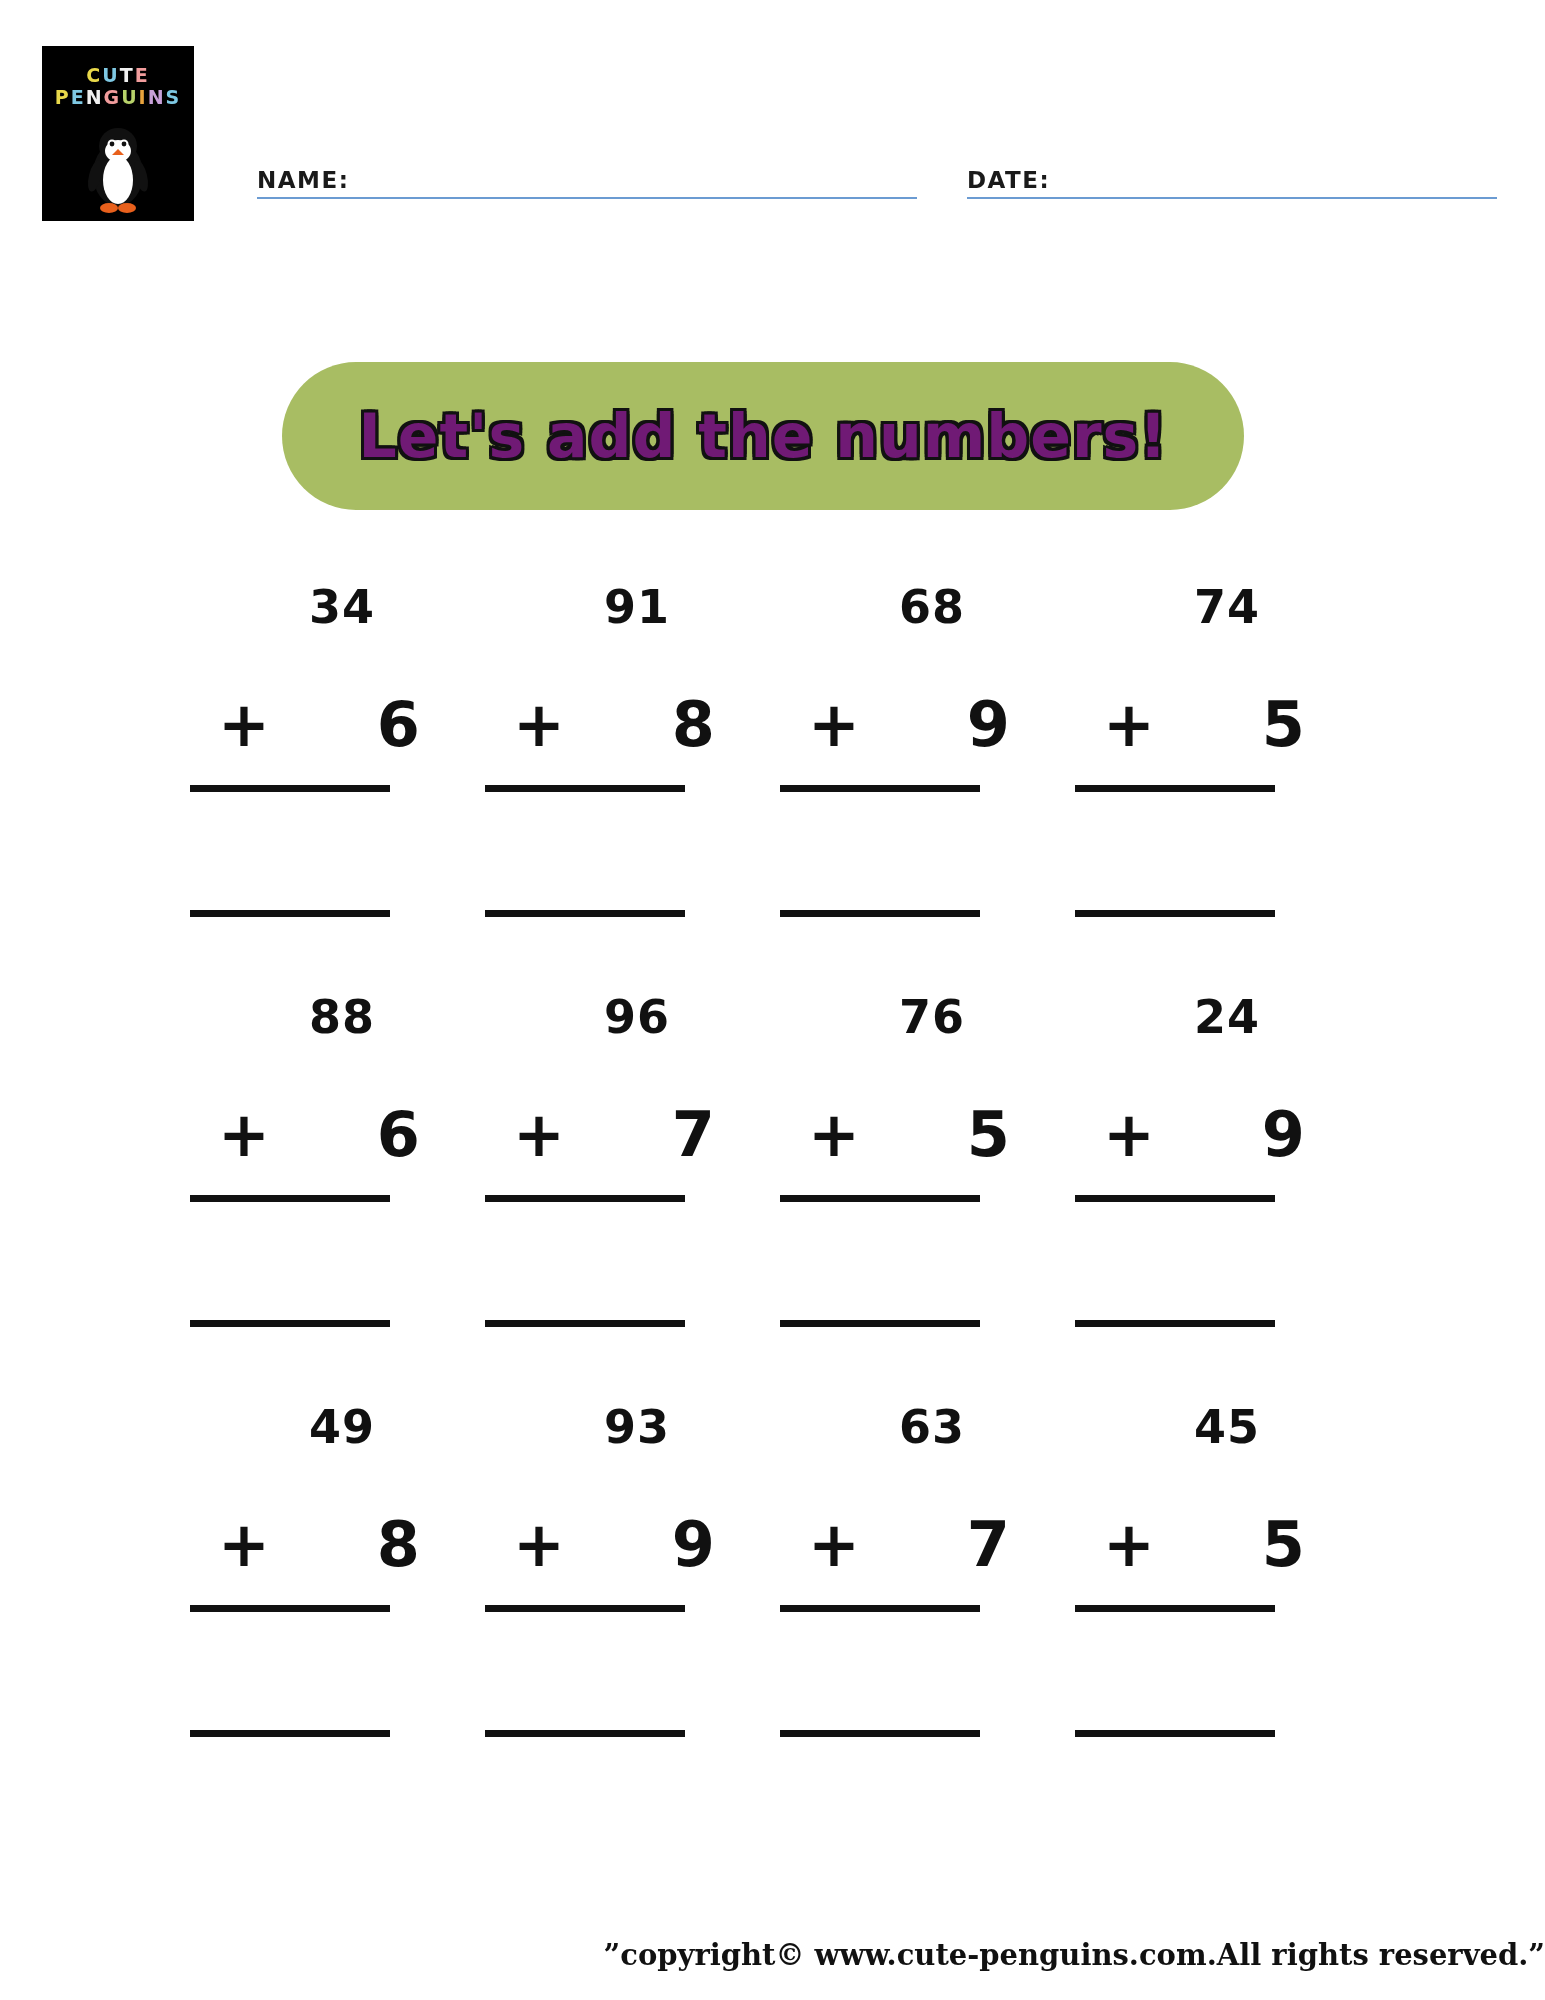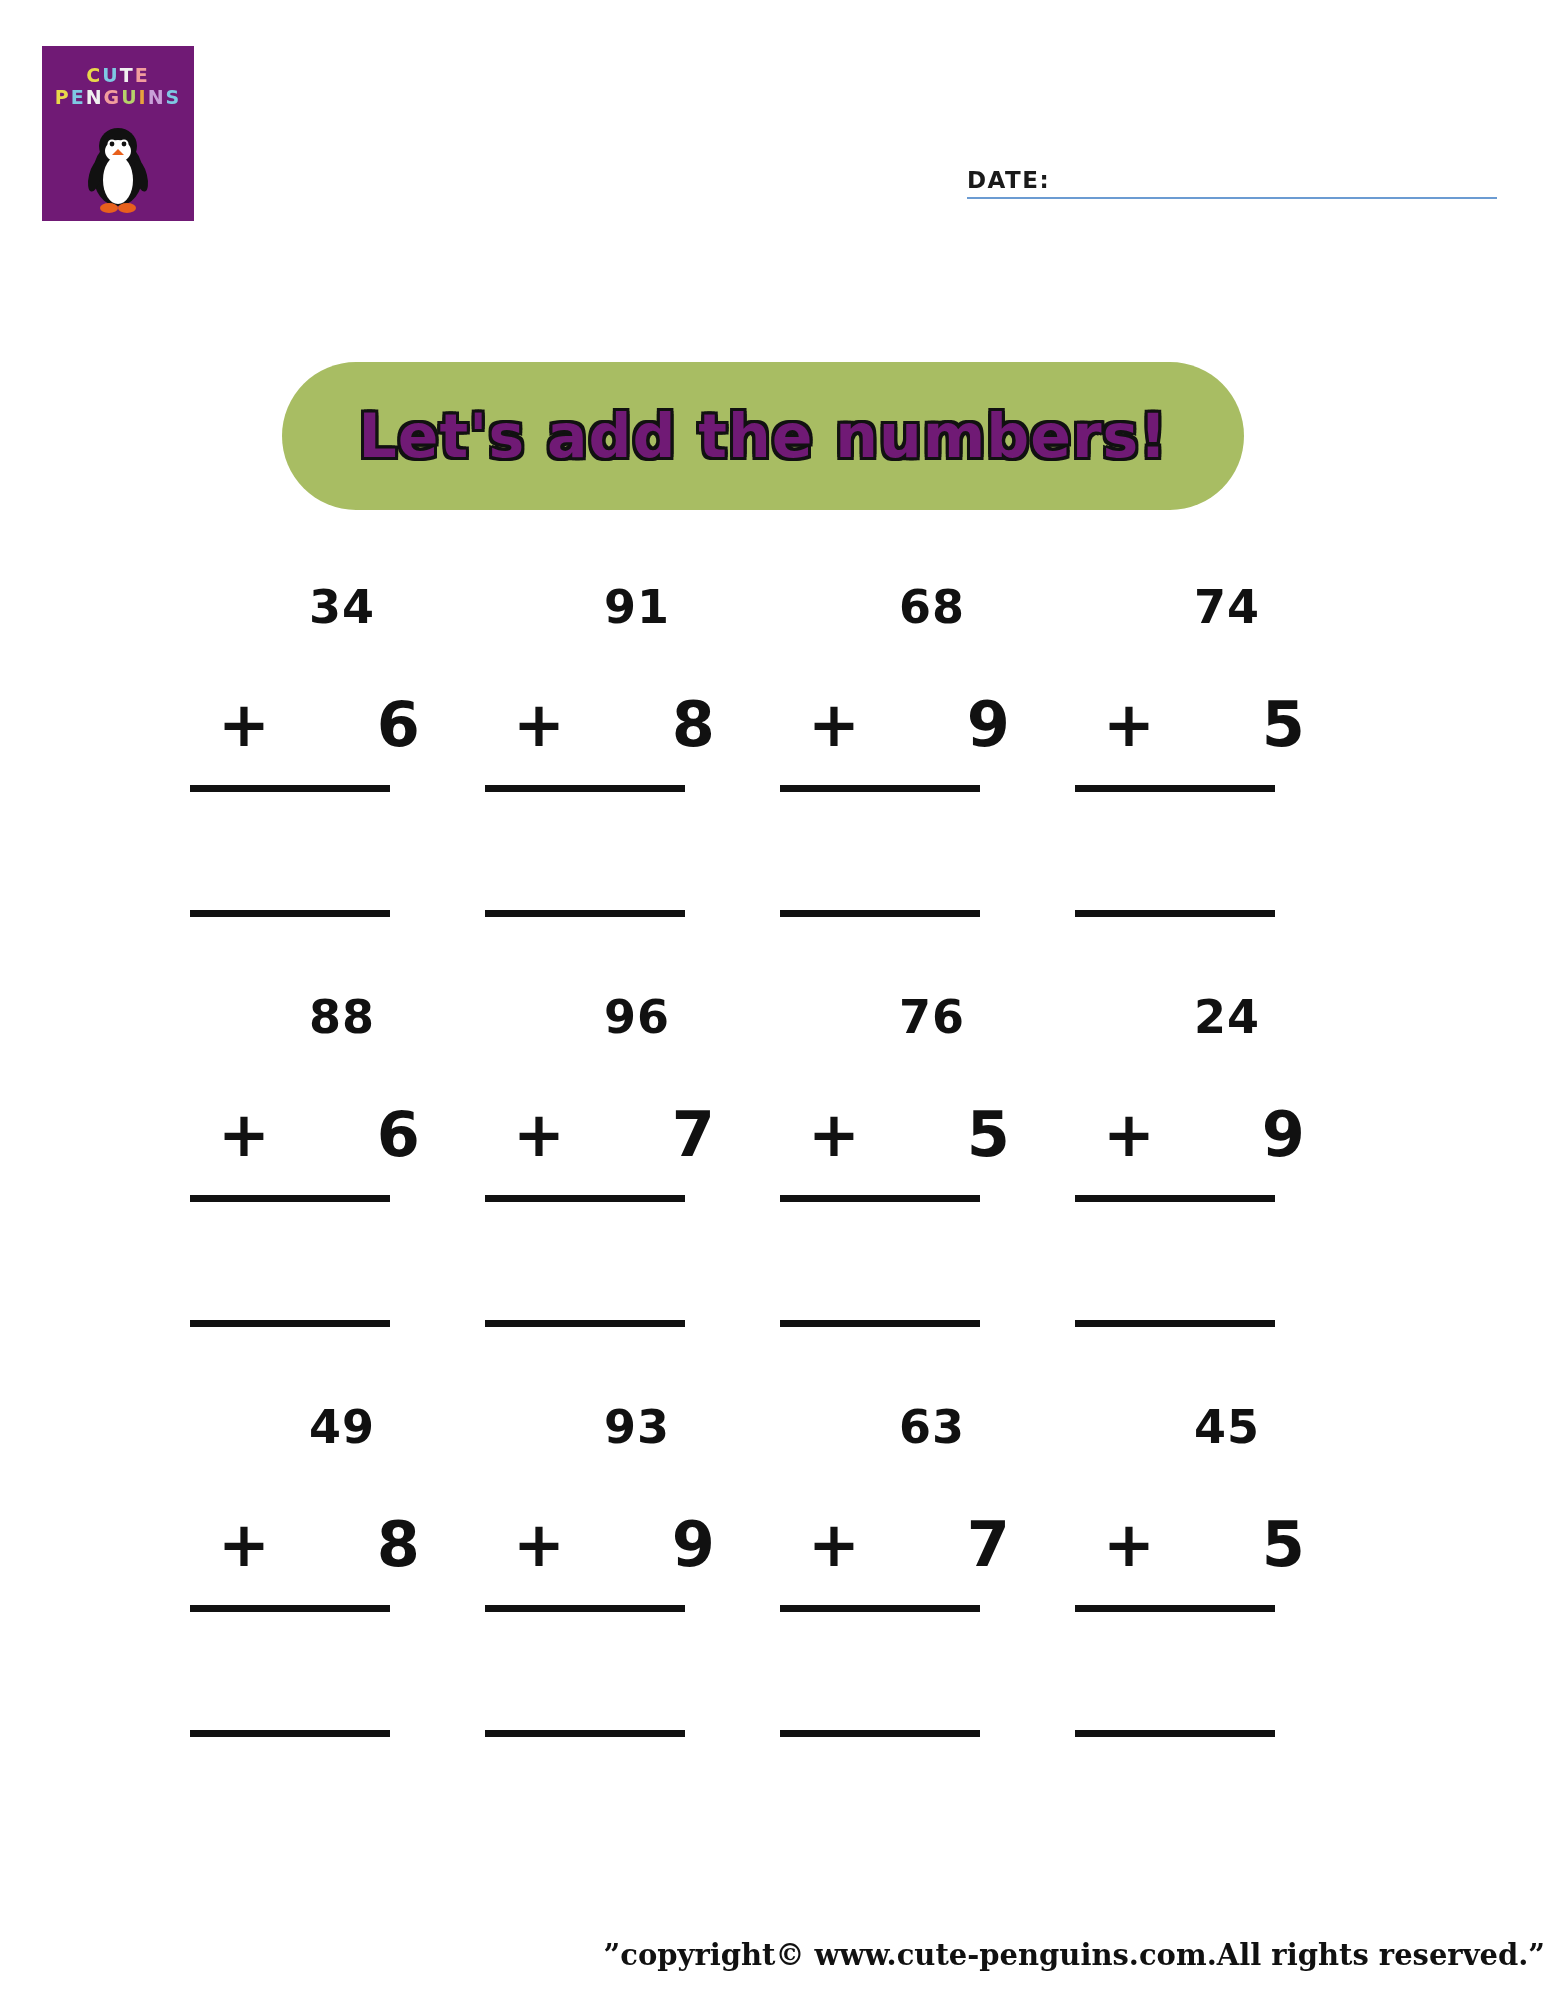--- a/index.html
+++ b/index.html
@@ -22,21 +22,21 @@
     left: 42px;
     width: 1420px;
     height: 175px;
   }
   .logo-box {
     position: absolute;
     left: 0;
     top: 0;
     width: 152px;
     height: 175px;
-    background: #701a75;
+    background: #000000;
     overflow: hidden;
   }
   .logo-title {
     position: absolute;
     top: 18px;
     left: 0;
     width: 152px;
     text-align: center;
     font-family: "DejaVu Sans", sans-serif;
     font-weight: bold;
@@ -193,20 +193,24 @@
       <circle cx="33" cy="22" r="2.4" fill="#111111"></circle>
       <circle cx="45" cy="22" r="2.4" fill="#111111"></circle>
       <polygon points="39,27 33,33 45,33" fill="#e8601c"></polygon>
       <ellipse cx="16" cy="54" rx="6" ry="16" fill="#111111" transform="rotate(14 16 54)"></ellipse>
       <ellipse cx="62" cy="54" rx="6" ry="16" fill="#111111" transform="rotate(-14 62 54)"></ellipse>
       <ellipse cx="30" cy="86" rx="9" ry="5" fill="#e8601c"></ellipse>
       <ellipse cx="48" cy="86" rx="9" ry="5" fill="#e8601c"></ellipse>
     </svg>
   </div>
 
+  <div class="field field-name">
+    <span class="field-label">NAME:</span>
+    <span class="field-line"></span>
+  </div>
 
   <div class="field field-date">
     <span class="field-label">DATE:</span>
     <span class="field-line"></span>
   </div>
 
 </div>
 
 <div class="banner">
   <span class="banner-text">Let's add the numbers!</span>

